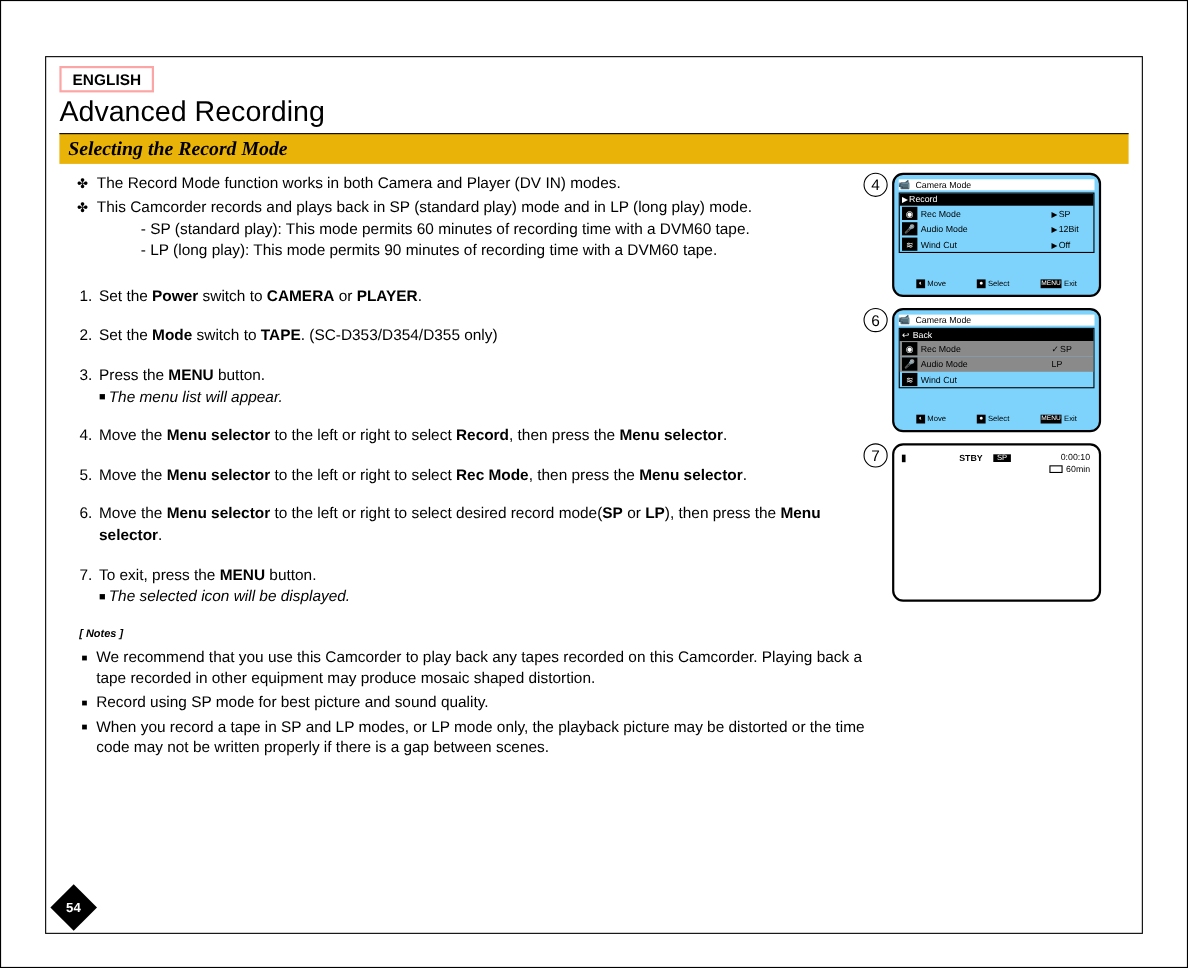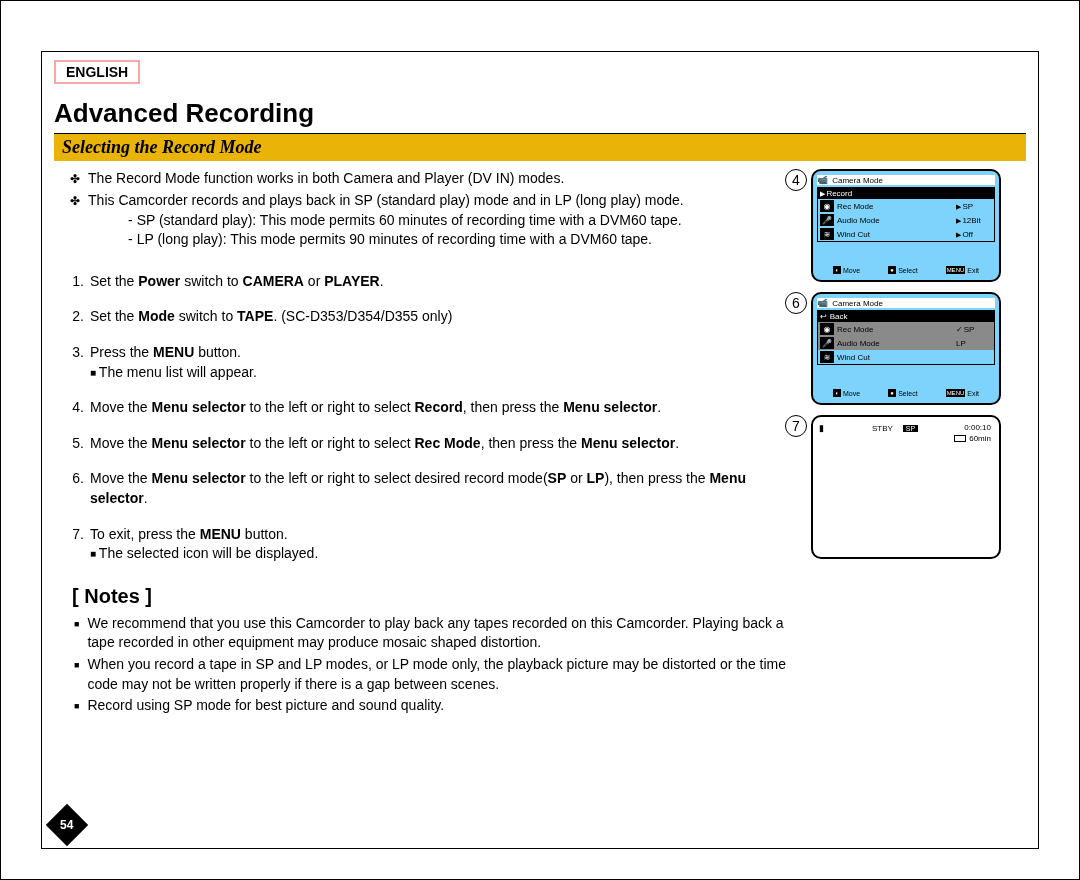--- a/index.html
+++ b/index.html
@@ -22,23 +22,22 @@
   .lang-badge {
     display: inline-block;
     border: 2px solid #fca5a5;
     padding: 2px 10px;
     font-weight: bold;
     font-size: 14px;
     margin-bottom: 2px;
   }
   .page-title {
     font-size: 26px;
-    font-weight: bold;
+    font-weight: normal;
     margin-bottom: 4px;
-    margin-top: 12px;
   }
   .subtitle-bar {
     background: #eab308;
     border-top: 1px solid #000;
     font-style: italic;
     font-family: "Times New Roman", serif;
     font-weight: bold;
     font-size: 18px;
     padding: 3px 8px;
     margin-bottom: 8px;
@@ -52,22 +51,22 @@
   .bullets, .steps, .notes-list { list-style: none; padding-left: 0; }
   .bullets li { display: flex; margin-bottom: 2px; }
   .bullets li::before { content: "✤"; margin: 0 8px 0 16px; font-size: 12px; line-height: 20px; }
   .sub-dash { padding-left: 40px; }
   .sub-dash::before { content: "- "; }
   .steps { margin-top: 22px; }
   .steps li { display: flex; margin-bottom: 16px; }
   .step-num { width: 30px; text-align: right; margin-right: 6px; }
   .step-body { flex: 1; }
   .sub-square::before { content: "■ "; font-size: 10px; vertical-align: 1px; }
-  .sub-square { padding-left: 0; display: block; }
-  .notes-head { font-weight: bold; font-size: 20px; margin: 18px 0 4px 18px; }
+  .sub-square { padding-left: 0; display: block; font-style: italic; }
+  .notes-head { font-weight: bold; font-size: 10px; margin: 18px 0 4px 18px; font-style: italic; }
   .notes-list li { display: flex; margin-bottom: 2px; }
   .notes-list li::before { content: "■"; font-size: 9px; margin: 4px 8px 0 20px; }
   b { font-weight: bold; }
 
   
   .shot-block { position: relative; margin-bottom: 10px; }
   .shot-num {
     position: absolute; left: -26px; top: 0;
     width: 22px; height: 22px; border: 1.5px solid #000; border-radius: 50%;
     display: flex; align-items: center; justify-content: center;
@@ -186,24 +185,24 @@
           </span>
         </li>
       </ol>
 
       <div class="notes-head">[ Notes ]</div>
       <ul class="notes-list">
         <li>
             <span>We recommend that you use this Camcorder to play back any tapes recorded on this Camcorder. Playing back a tape recorded in other equipment may produce mosaic shaped distortion.</span>
           </li>
         <li>
+            <span>Record using SP mode for best picture and sound quality.</span>
+          </li>
+        <li>
             <span>When you record a tape in SP and LP modes, or LP mode only, the playback picture may be distorted or the time code may not be written properly if there is a gap between scenes.</span>
-          </li>
-        <li>
-            <span>Record using SP mode for best picture and sound quality.</span>
           </li>
       </ul>
     </div>
 
     <div class="screens-col">
 
       <div class="shot-block">
         <div class="shot-num">4</div>
         <div class="screen">
           <div class="screen-title">
@@ -291,21 +290,21 @@
               </span>
           </div>
         </div>
       </div>
 
       <div class="shot-block">
         <div class="shot-num">7</div>
         <div class="stby-screen">
           <div class="stby-top">
             <span class="batt-icon"></span>
-            <span style="margin-left:40px;">STBY</span>
+            <span style="margin-left:40px;font-weight:bold;">STBY</span>
             <span class="sp-badge">SP</span>
           </div>
           <div class="stby-right">
             <div>0:00:10</div>
             <div class="row2">
               <span class="tape-icon"></span>
               <span>60min</span>
             </div>
           </div>
         </div>

